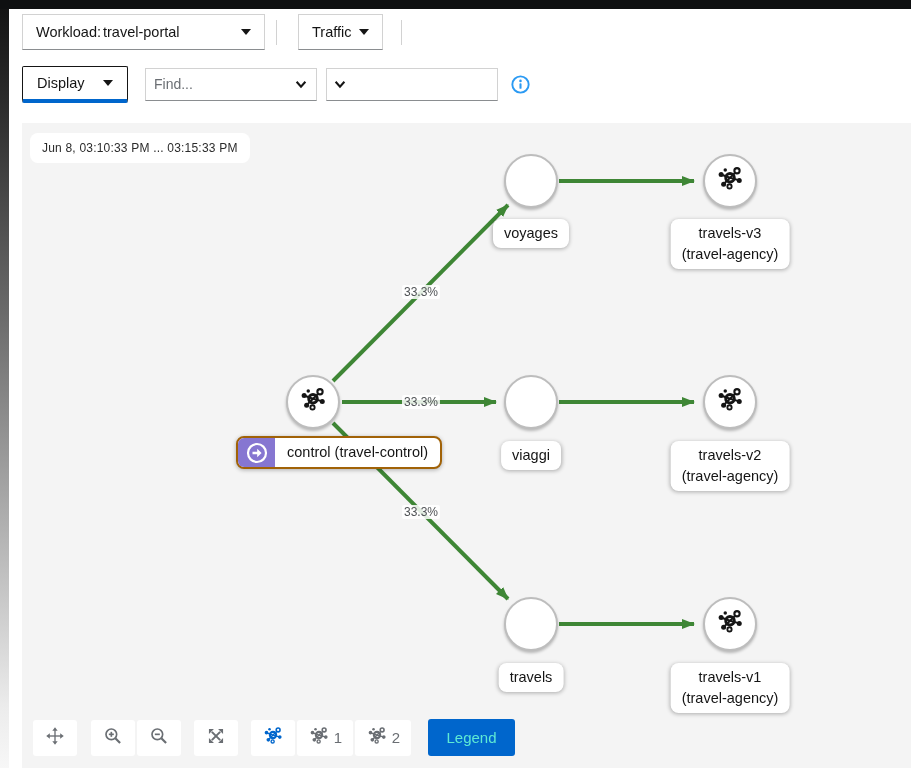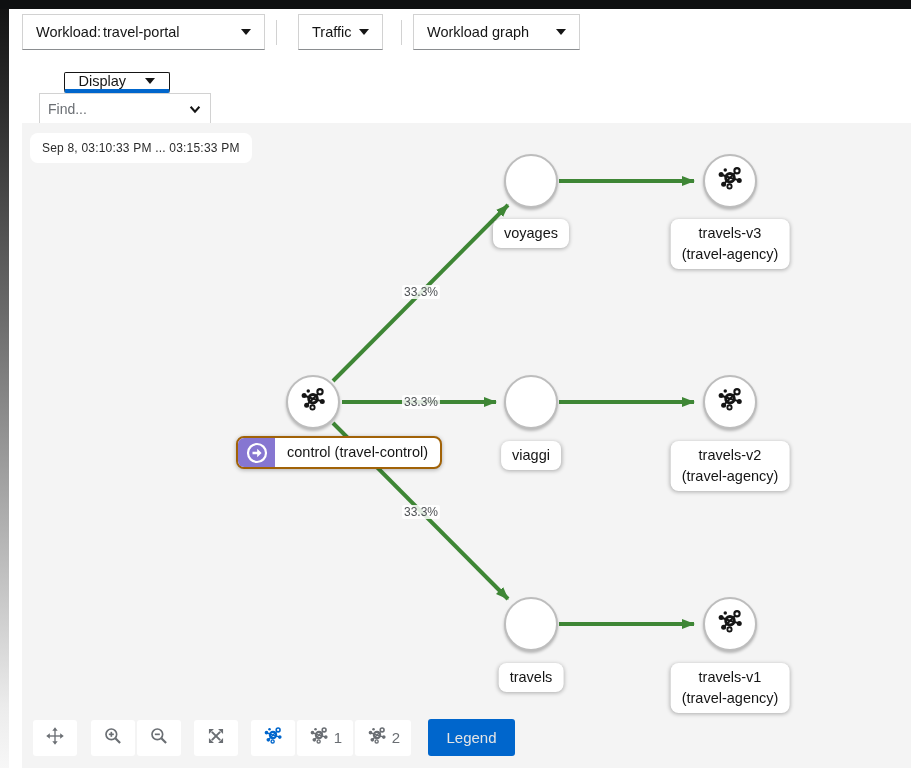--- a/index.html
+++ b/index.html
@@ -12,21 +12,21 @@
     color: #151515;
   }
   .topbar { position: absolute; left: 0; top: 0; width: 911px; height: 9px; background: #0f1011; }
   .left-shadow {
     position: absolute; left: 0; top: 9px; width: 9px; height: 759px;
     background: linear-gradient(#141414 0%, #2b2b2b 12%, #6a6a6a 40%, #b5b5b5 70%, #ececec 92%, #f7f7f7 100%);
   }
 
   
   .toolbar-row1 { position: absolute; left: 22px; top: 14px; display: flex; align-items: center; height: 36px; }
-  .toolbar-row2 { position: absolute; left: 22px; top: 72px; display: flex; align-items: center; height: 36px; flex-direction: column; }
+  .toolbar-row2 { position: absolute; left: 22px; top: 66px; display: flex; align-items: center; height: 36px; }
   .pf-select {
     height: 36px; background: #fff; border: 1px solid #d2d2d2; border-bottom-color: #8a8d90;
     display: flex; align-items: center; padding: 0 13px; font-size: 14.5px; cursor: pointer;
   }
   .pf-select .val { margin-left: 2px; }
   .caret { width: 0; height: 0; border-left: 5px solid transparent; border-right: 5px solid transparent;
     border-top: 6px solid #151515; margin-left: 16px; display: inline-block; }
   .vdivider { width: 1px; height: 25px; background: #d2d2d2; }
   .ml11 { margin-left: 11px; } .ml21 { margin-left: 21px; } .ml18 { margin-left: 18px; }
 
@@ -81,21 +81,21 @@
 
   
   .graph-footer { position: absolute; left: 11px; bottom: 12px; display: flex; align-items: center; }
   .gbtn {
     height: 36px; width: 44px; background: #fff; border: none; border-radius: 3px;
     display: flex; align-items: center; justify-content: center; cursor: pointer;
     color: #6a6e73; font-size: 15px;
   }
   .gbtn.num { width: 56px; gap: 4px; }
   .legend-btn {
-    height: 37px; width: 87px; margin-left: 17px; background: #0066cc; color: #e5e5e5;
+    height: 37px; width: 87px; margin-left: 17px; background: #0066cc; color: #5eead4;
     border: none; border-radius: 3px; font-size: 15px; font-family: "Liberation Sans", sans-serif;
     cursor: pointer;
   }
   .g14 { margin-left: 14px; } .g2 { margin-left: 2px; } .g13 { margin-left: 13px; }
 </style>
 </head>
 <body>
 
 <svg width="0" height="0" style="position:absolute">
   <defs>
@@ -123,24 +123,20 @@
     <span>Workload:</span>
     <span class="val">travel-portal</span>
     <span class="caret" style="margin-left:auto"></span>
   </div>
   <span class="vdivider ml11"></span>
   <div class="pf-select ml21" style="width:85px">
     <span>Traffic</span>
     <span class="caret" style="margin-left:auto"></span>
   </div>
   <span class="vdivider ml18"></span>
-  <div class="pf-select ml11" style="width:167px">
-    <span>Workload graph</span>
-    <span class="caret" style="margin-left:auto"></span>
-  </div>
 </div>
 
 <div class="toolbar-row2">
   <div class="display-btn">
     <span>Display</span>
     <span class="caret"></span>
   </div>
   <div class="combo find-combo">
     <input type="text" placeholder="Find..." style="">
     <span class="chev">
@@ -174,21 +170,21 @@
       </marker>
     </defs>
     <line x1="311" y1="258" x2="486" y2="82" stroke="#3e8635" stroke-width="4" marker-end="url(#arrow)"></line>
     <line x1="320" y1="279" x2="474" y2="279" stroke="#3e8635" stroke-width="4" marker-end="url(#arrow)"></line>
     <line x1="311" y1="300" x2="486" y2="476" stroke="#3e8635" stroke-width="4" marker-end="url(#arrow)"></line>
     <line x1="537" y1="58" x2="672" y2="58" stroke="#3e8635" stroke-width="4" marker-end="url(#arrow)"></line>
     <line x1="537" y1="279" x2="672" y2="279" stroke="#3e8635" stroke-width="4" marker-end="url(#arrow)"></line>
     <line x1="537" y1="501" x2="672" y2="501" stroke="#3e8635" stroke-width="4" marker-end="url(#arrow)"></line>
   </svg>
 
-  <div class="time-chip">Sep 8, 03:10:33 PM ... 03:15:33 PM</div>
+  <div class="time-chip">Jun 8, 03:10:33 PM ... 03:15:33 PM</div>
 
   <span class="edge-pct" style="left:399px; top:169px">33.3%</span>
   <span class="edge-pct" style="left:399px; top:279px">33.3%</span>
   <span class="edge-pct" style="left:399px; top:389px">33.3%</span>
 
   <div class="node-circle" style="left:482px; top:31px"></div>
   <div class="node-circle" style="left:681px; top:31px">
     <span><svg width="30" height="30" viewBox="0 0 24 24" color="#151515">
           <use href="#mesh-icon-g"></use>
         </svg></span>

